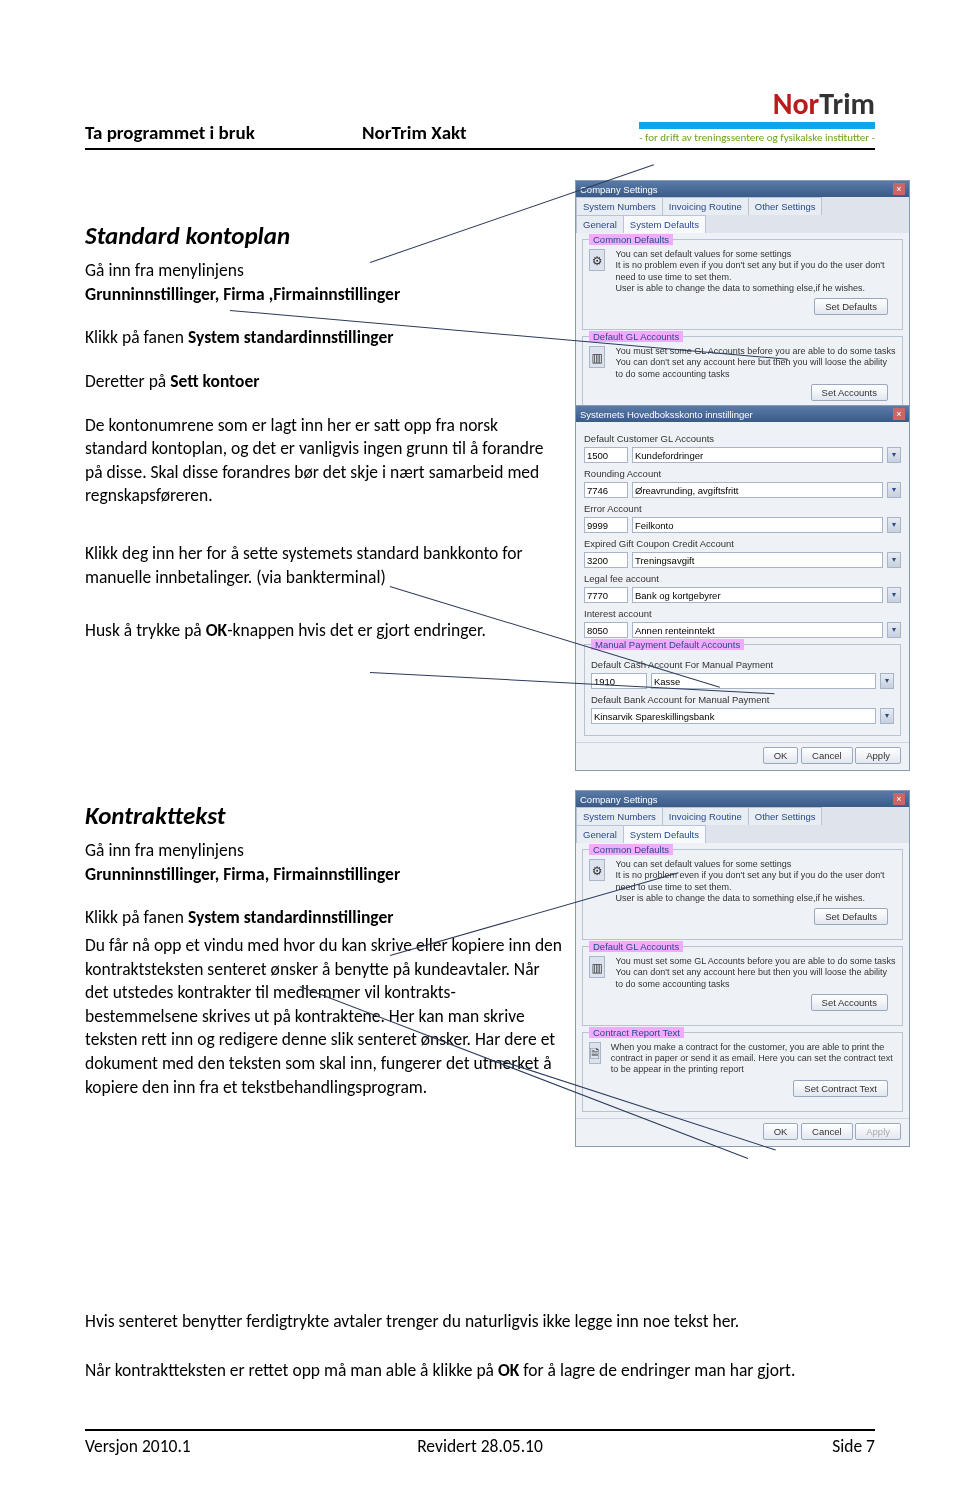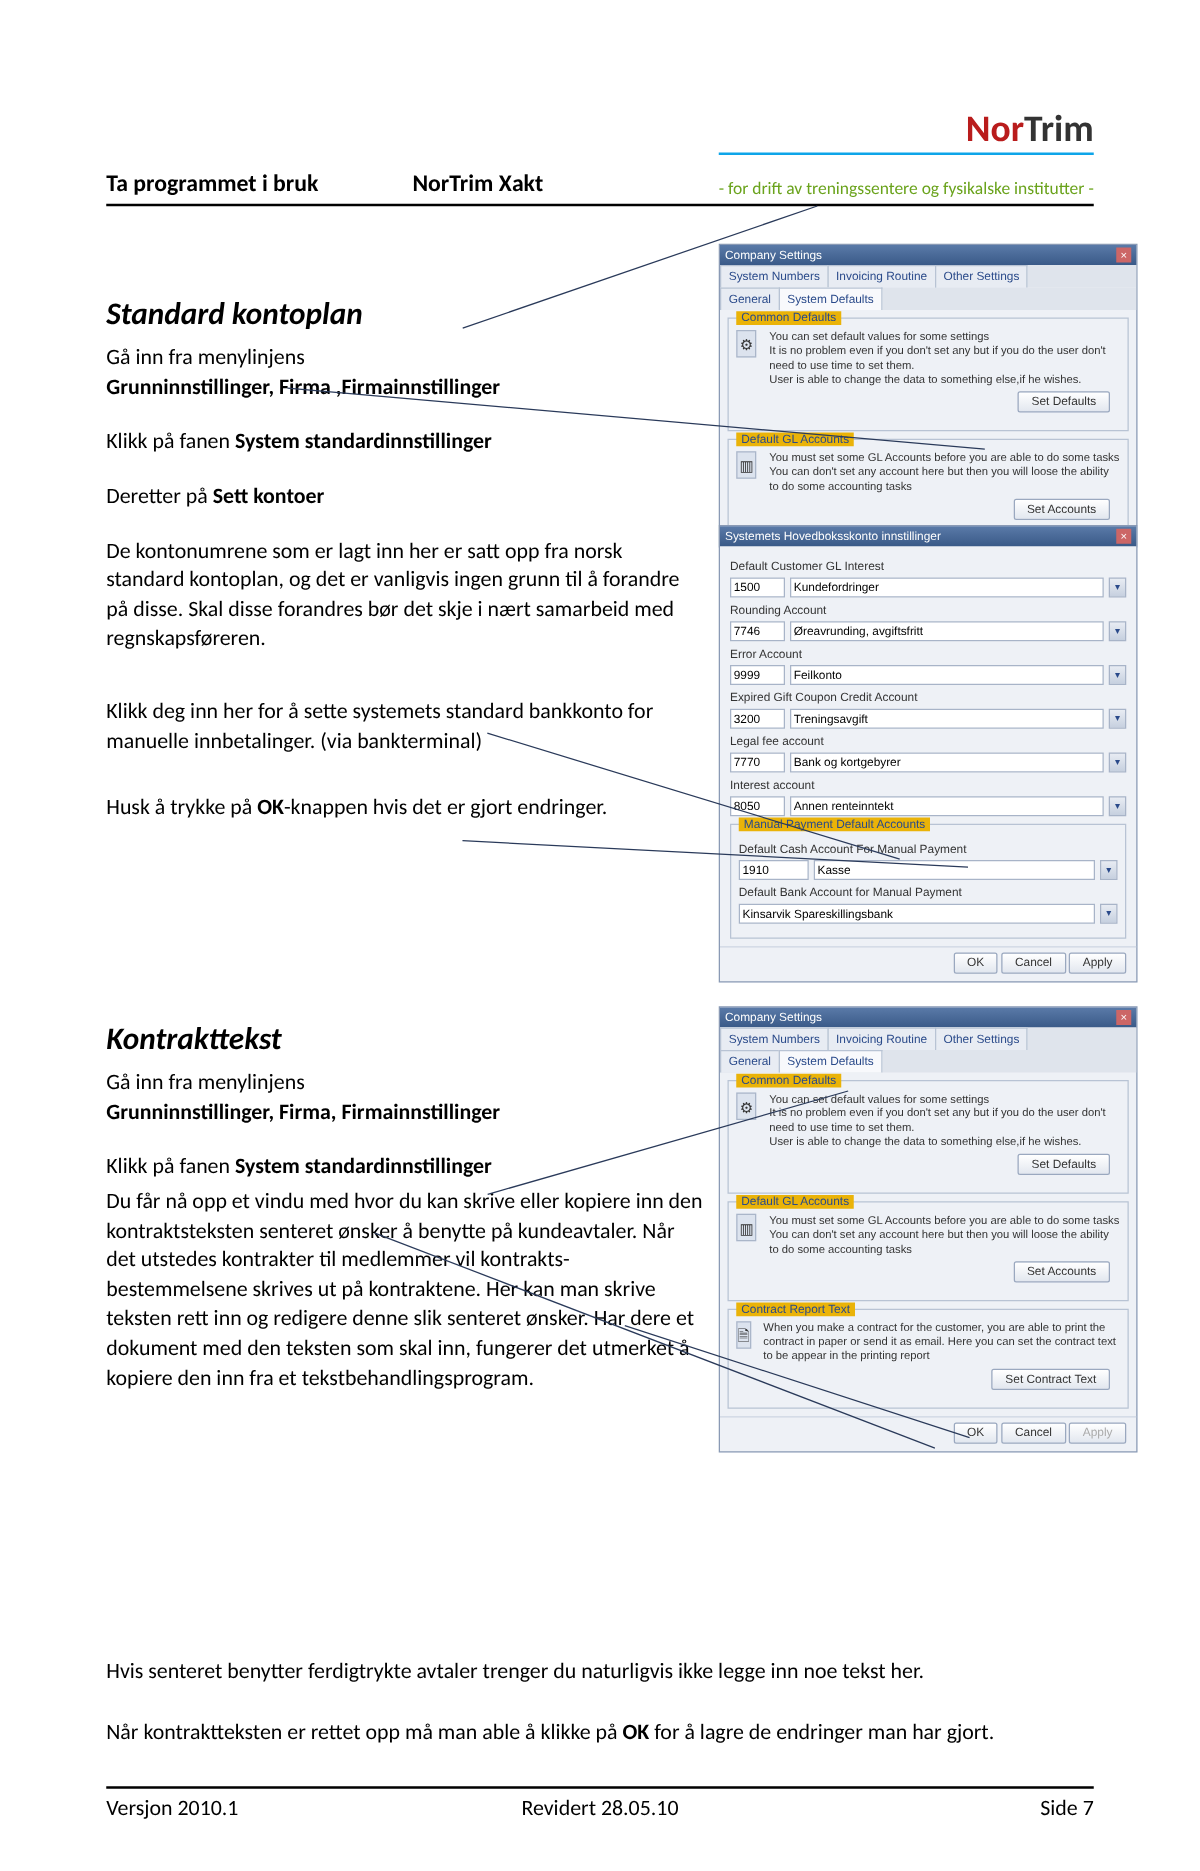--- a/index.html
+++ b/index.html
@@ -5,34 +5,34 @@
   * { box-sizing: border-box; margin: 0; padding: 0; }
   body { width: 960px; height: 1497px; font-family: Calibri, Arial, sans-serif; background: #fff; color: #000; position: relative; }
   .page { padding: 85px 85px 60px 85px; }
   .hdr { display: flex; align-items: flex-end; border-bottom: 2px solid #000; padding-bottom: 4px; margin-bottom: 70px; }
   .hdr-left { font-weight: bold; font-size: 19px; flex: 1; }
   .hdr-mid { font-weight: bold; font-size: 19px; flex: 1; text-align: left; }
   .logo { text-align: right; }
   .logo-name { font-weight: bold; font-size: 30px; }
   .logo-name .nor { color: #b91c1c; }
   .logo-name .trim { color: #333; }
-  .logo-sub { font-size: 14px; color: #6aa31c; border-top: 2px solid #0ea5e9; padding-top: 18px; }
+  .logo-sub { font-size: 11px; color: #6aa31c; border-top: 7px solid #0ea5e9; padding-top: 2px; }
   .section { position: relative; margin-bottom: 80px; min-height: 500px; }
   .sec-title { font-style: italic; font-weight: bold; font-size: 25px; margin-bottom: 8px; }
   .para { font-size: 17.5px; line-height: 1.35; margin-bottom: 20px; max-width: 460px; }
   .full-para { font-size: 17.5px; line-height: 1.35; margin-bottom: 20px; }
   .b { font-weight: bold; }
   .win { position: absolute; border: 1px solid #8a9ab5; background: #eef1f6; font-family: Tahoma, Arial, sans-serif; font-size: 9.5px; color: #333; }
   .win-title { background: linear-gradient(#5a7aa8,#3a5a88); color: #fff; padding: 2px 4px; display: flex; align-items: center; }
   .win-title .x { margin-left: auto; background: #c66; color: #fff; width: 12px; height: 12px; text-align: center; line-height: 12px; font-size: 9px; }
   .tabs { display: flex; background: #dfe4ec; font-size: 9.5px; color: #2a4a8a; }
   .tab { padding: 3px 6px; border: 1px solid #b8c3d4; border-bottom: none; margin-right: -1px; background: #e8ecf3; }
   .tab.active { background: #f8f9fc; font-weight: normal; }
   .group { margin: 6px; border: 1px solid #b8c3d4; padding: 6px 6px 8px 6px; position: relative; }
-  .group-title { position: relative; top: -12px; background: #eab308; display: inline-block; padding: 0 4px; font-size: 9.5px; color: #2a4a8a; }
+  .group-title { position: relative; top: -12px; background: #f0abfc; display: inline-block; padding: 0 4px; font-size: 9.5px; color: #2a4a8a; }
   .group .body { margin-top: -8px; }
   .small-text { font-size: 9px; line-height: 1.25; color: #333; }
   .btn { display: inline-block; border: 1px solid #9aa8bf; background: linear-gradient(#fff,#e2e7ef); padding: 2px 10px; font-size: 9.5px; border-radius: 2px; }
   .btn-row { text-align: right; padding: 4px 8px 6px; }
   .field-row { display: flex; align-items: center; margin: 3px 0; gap: 4px; }
   .field-row input { border: 1px solid #a8b4c8; font-size: 9.5px; padding: 1px 2px; height: 16px; }
   .field-label { font-size: 9.5px; margin-top: 5px; margin-bottom: 1px; }
   .dd { width: 14px; height: 16px; background: linear-gradient(#e8ecf3,#c6d0df); border: 1px solid #a8b4c8; display: inline-block; text-align: center; line-height: 14px; font-size: 8px; color: #2a4a8a; }
   .mini-icon { width: 22px; height: 22px; background: #dce3ee; border: 1px solid #aab6c9; display: inline-block; vertical-align: top; margin-right: 4px; text-align:center; line-height:22px; font-size:12px; }
   .flexrow { display:flex; align-items:flex-start; gap:6px; }
@@ -109,21 +109,21 @@
       </div>
     </div>
 
     <div class="win" style="right:-35px; top:185px; width:335px">
       <div class="win-title">
         <span>Systemets Hovedboksskonto innstillinger</span>
         <span class="x">×</span>
       </div>
       <div style="padding:6px 8px 2px">
         <div id="acct-fields">
-            <div class="field-label">Default Customer GL Interest</div>
+            <div class="field-label">Default Customer GL Accounts</div>
             <div class="field-row">
               <input style="width: 44px;" value="1500">
               <input style="flex: 1 1 0%;" value="Kundefordringer">
               <span class="dd">▾</span>
             </div>
             <div class="field-label">Rounding Account</div>
             <div class="field-row">
               <input style="width: 44px;" value="7746">
               <input style="flex: 1 1 0%;" value="Øreavrunding, avgiftsfritt">
               <span class="dd">▾</span>

